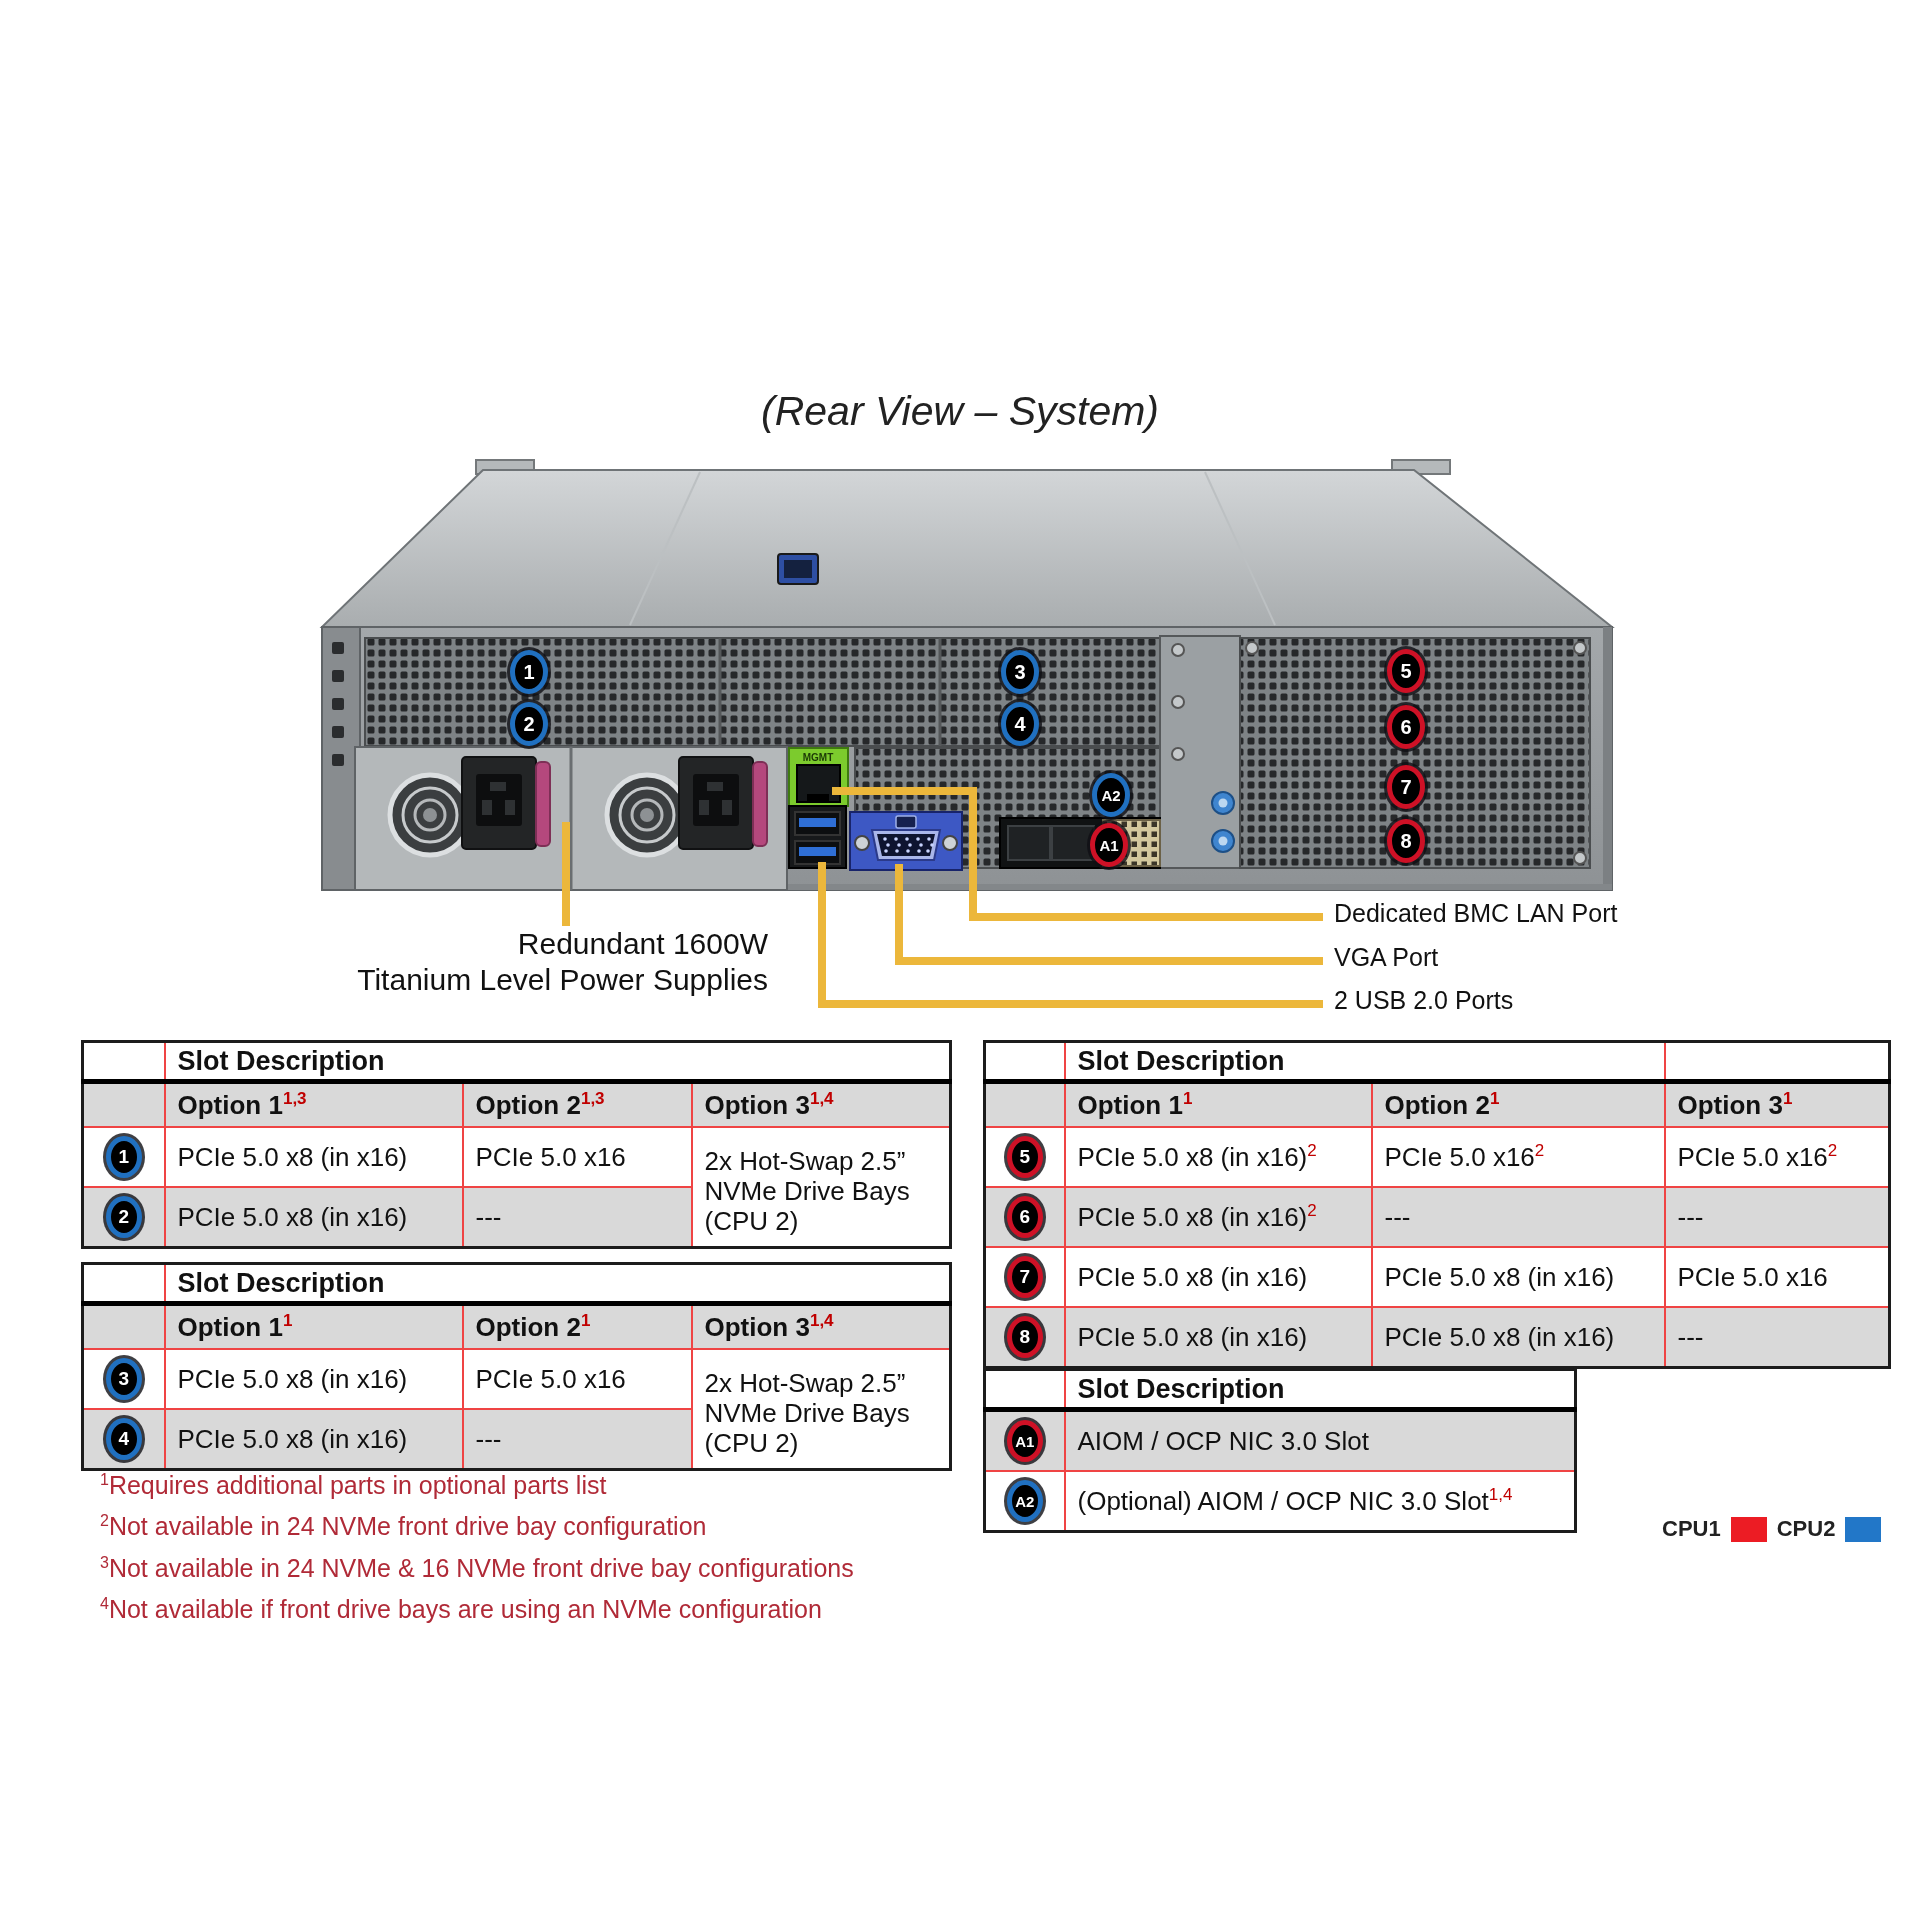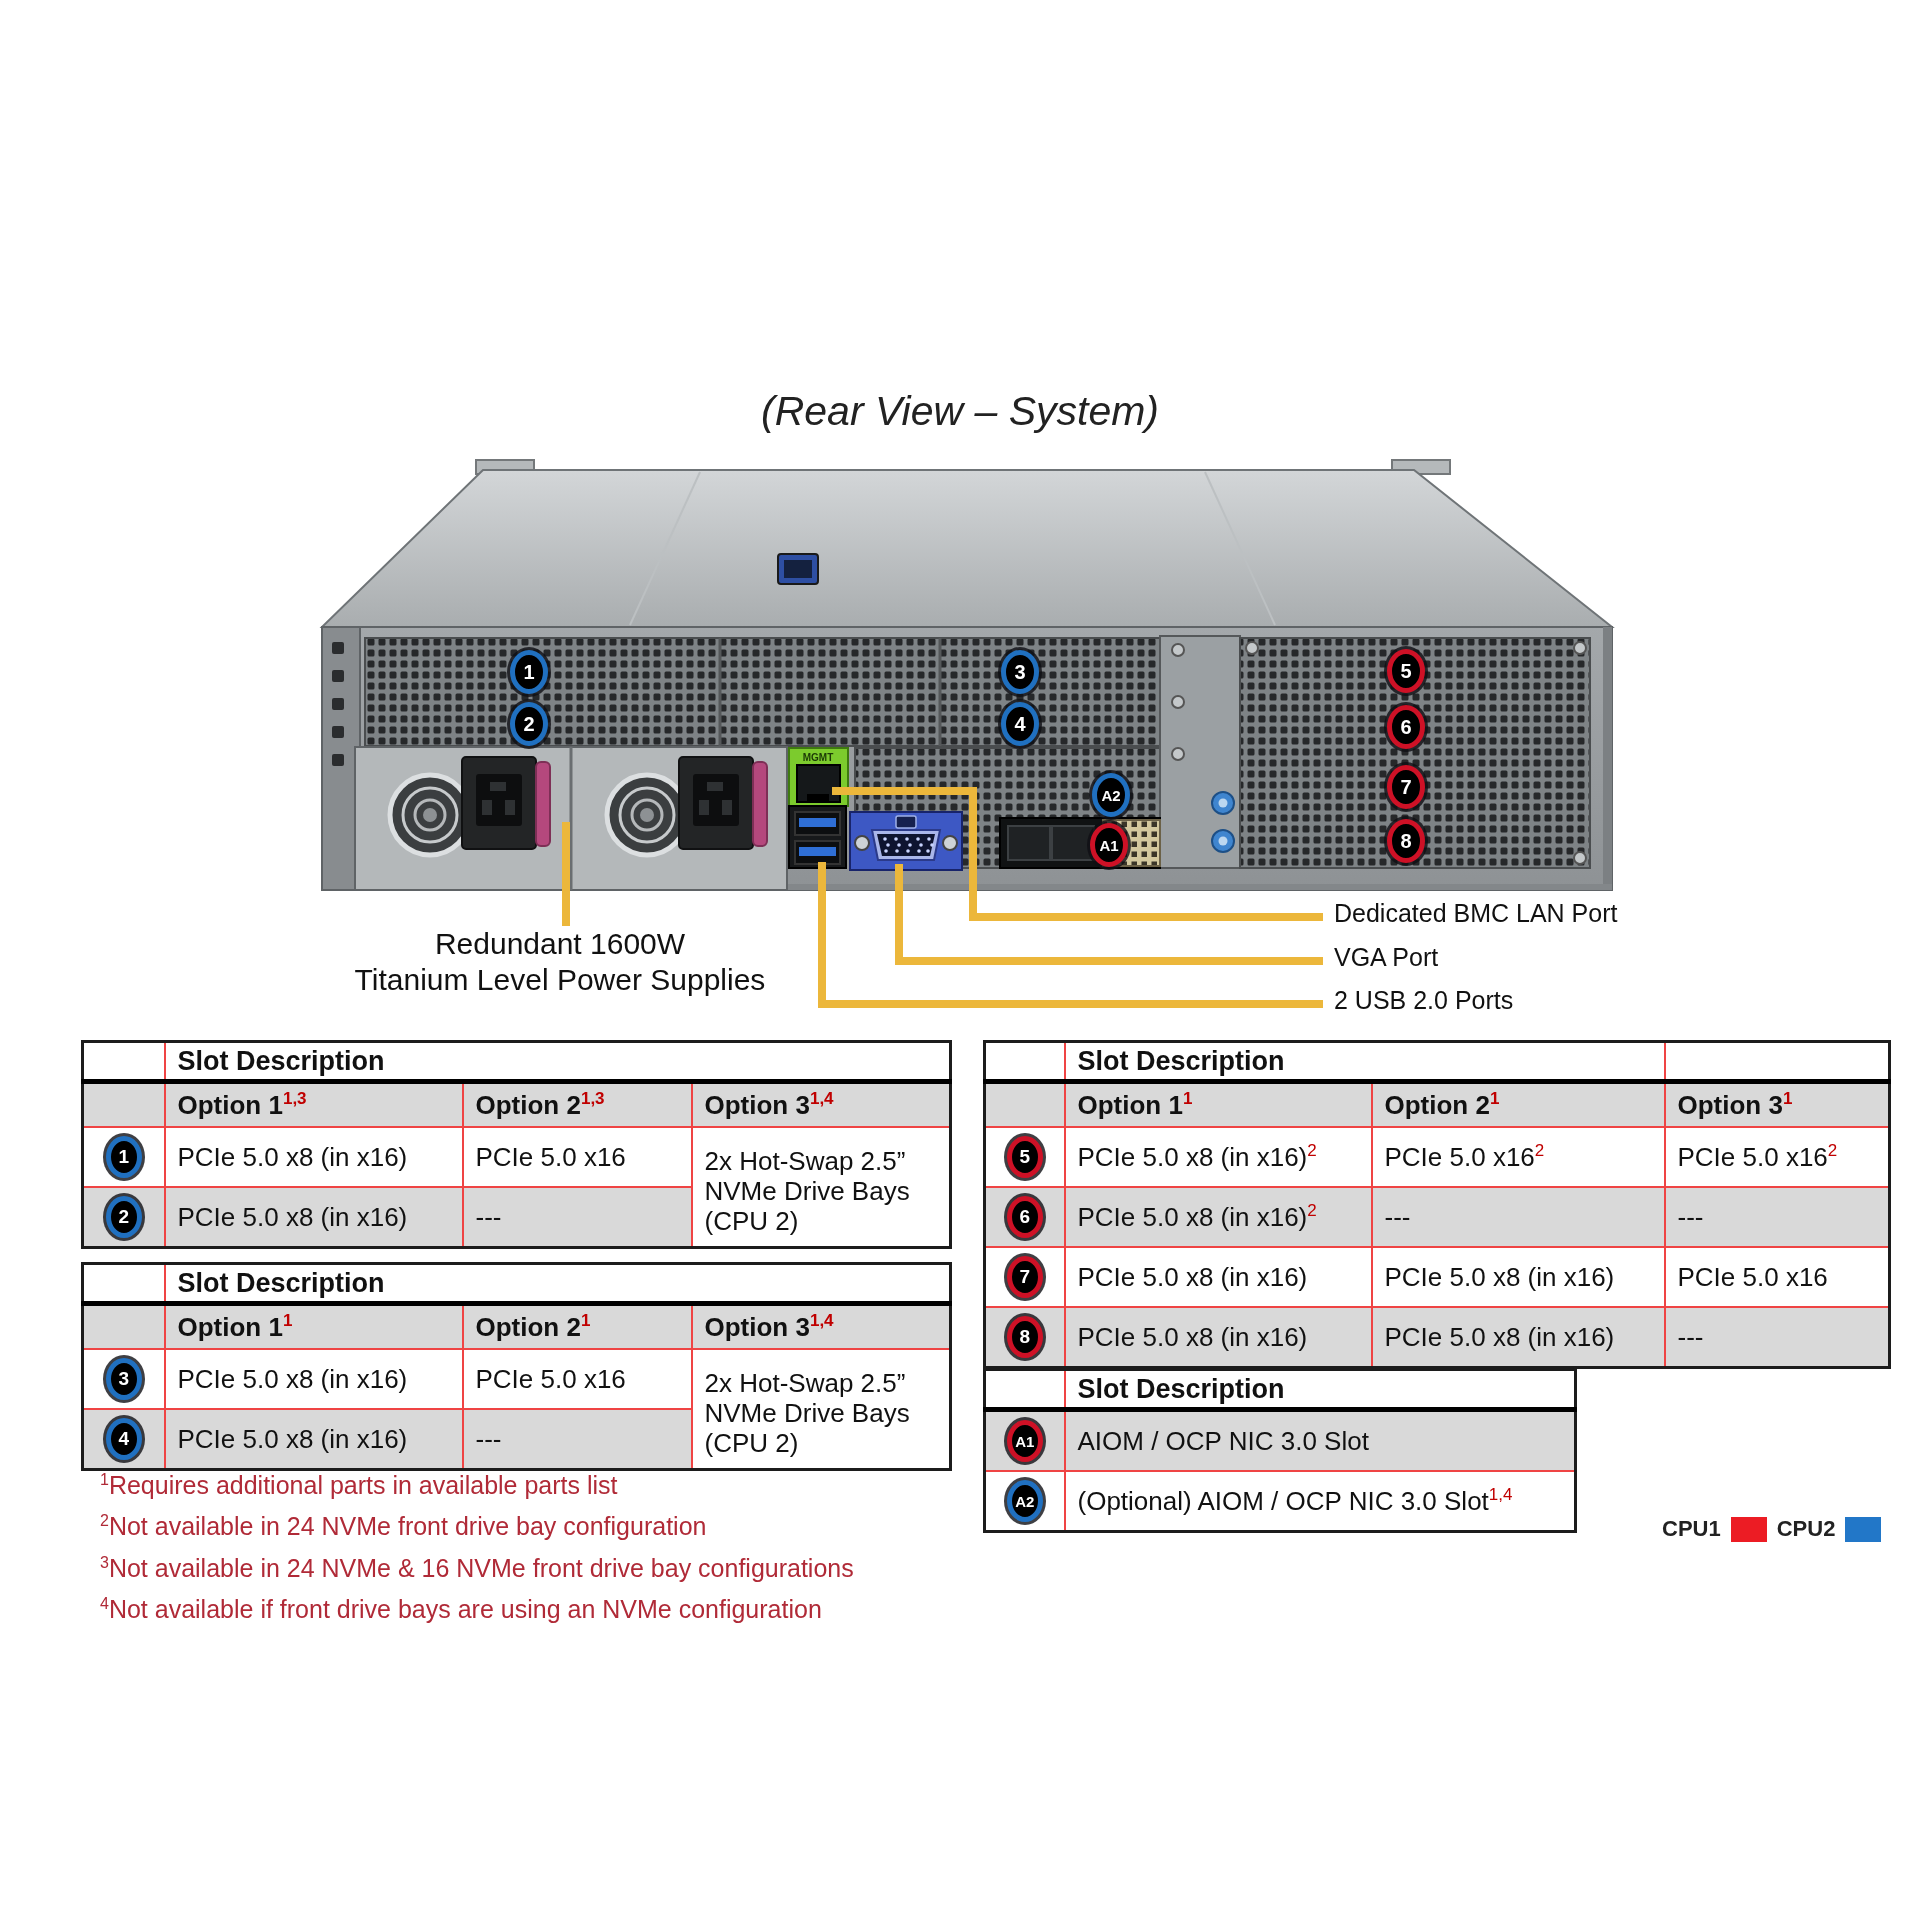--- a/index.html
+++ b/index.html
@@ -14,21 +14,21 @@
   .fig-callout{position:absolute;width:38px;height:44px;border-radius:50%;background:#000;
                color:#fff;font-weight:bold;font-size:20px;display:flex;align-items:center;
                justify-content:center;box-sizing:border-box;border:5px solid #2070C0;
                box-shadow:0 0 0 3px rgba(15,15,20,.8);}
   .fig-callout.ring-red{border-color:#CE1126;}
   .fig-callout.small{font-size:15px;}
   
   .yline{position:absolute;background:#ECB73B;}
   
   .port-label{position:absolute;font-size:25px;color:#111;white-space:nowrap;}
-  .psu-label{position:absolute;left:352px;top:926px;width:416px;text-align:center;
+  .psu-label{position:absolute;left:352px;top:926px;width:416px;text-align:right;
              font-size:30px;line-height:36px;color:#111;}
   
   .slot-table{position:absolute;border-collapse:collapse;table-layout:fixed;background:#fff;
               font-size:26px;color:#111;border:3px solid #1c1c1c;}
   .slot-table td,.slot-table th{border:2px solid #ef4444;padding:0 12px;overflow:hidden;}
   .slot-table .sd-row th{font-size:27px;font-weight:bold;text-align:left;height:36px;
                          border-bottom:5px solid #000;}
   .slot-table .sd-row td{border-bottom:5px solid #000;}
   .slot-table .opt-row td{background:#D9D9D9;font-weight:bold;height:42px;}
   .slot-table .data-row td{height:58px;}
@@ -355,21 +355,21 @@
       <td><span>AIOM / OCP NIC 3.0 Slot</span><sup class="red"></sup></td>
     </tr>
     <tr class="data-row">
       <td class="circle-cell"><span class="slot-circle small">A2</span></td>
       <td><span>(Optional) AIOM / OCP NIC 3.0 Slot</span><sup class="red">1,4</sup></td>
     </tr>
   </tbody>
     </table>
 
   <div class="footnotes">
-    <div><sup>1</sup><span>Requires additional parts in available parts list</span></div>
+    <div><sup>1</sup><span>Requires additional parts in optional parts list</span></div>
     <div><sup>2</sup><span>Not available in 24 NVMe front drive bay configuration</span></div>
     <div><sup>3</sup><span>Not available in 24 NVMe &amp; 16 NVMe front drive bay configurations</span></div>
     <div><sup>4</sup><span>Not available if front drive bays are using an NVMe configuration</span></div>
   </div>
 
   <div class="legend">
     <span class="legend-label">CPU1</span>
     <span class="legend-swatch" style="background: rgb(236, 28, 36);"></span>
     <span class="legend-label">CPU2</span>
     <span class="legend-swatch" style="background: rgb(34, 119, 200);"></span>

